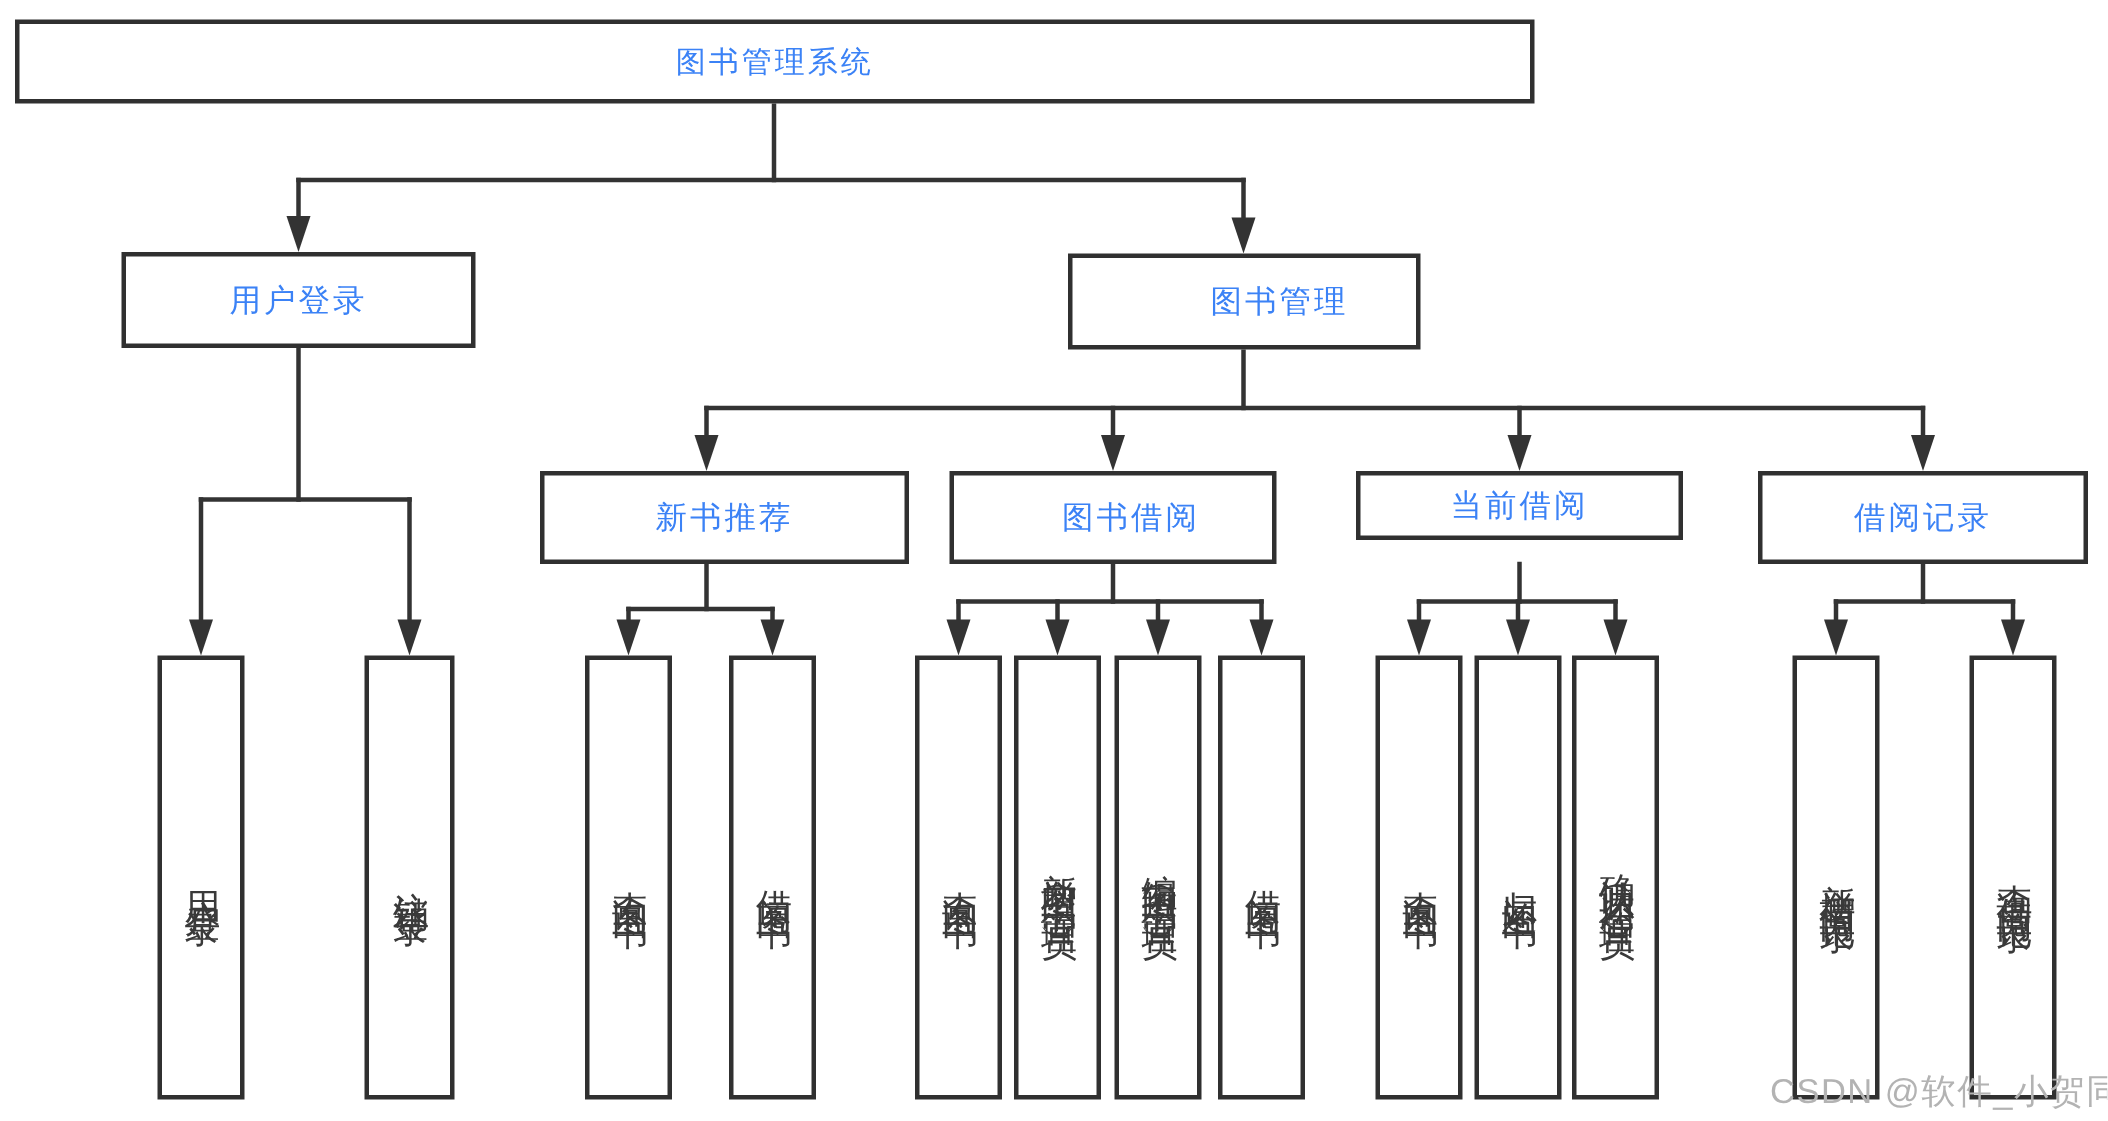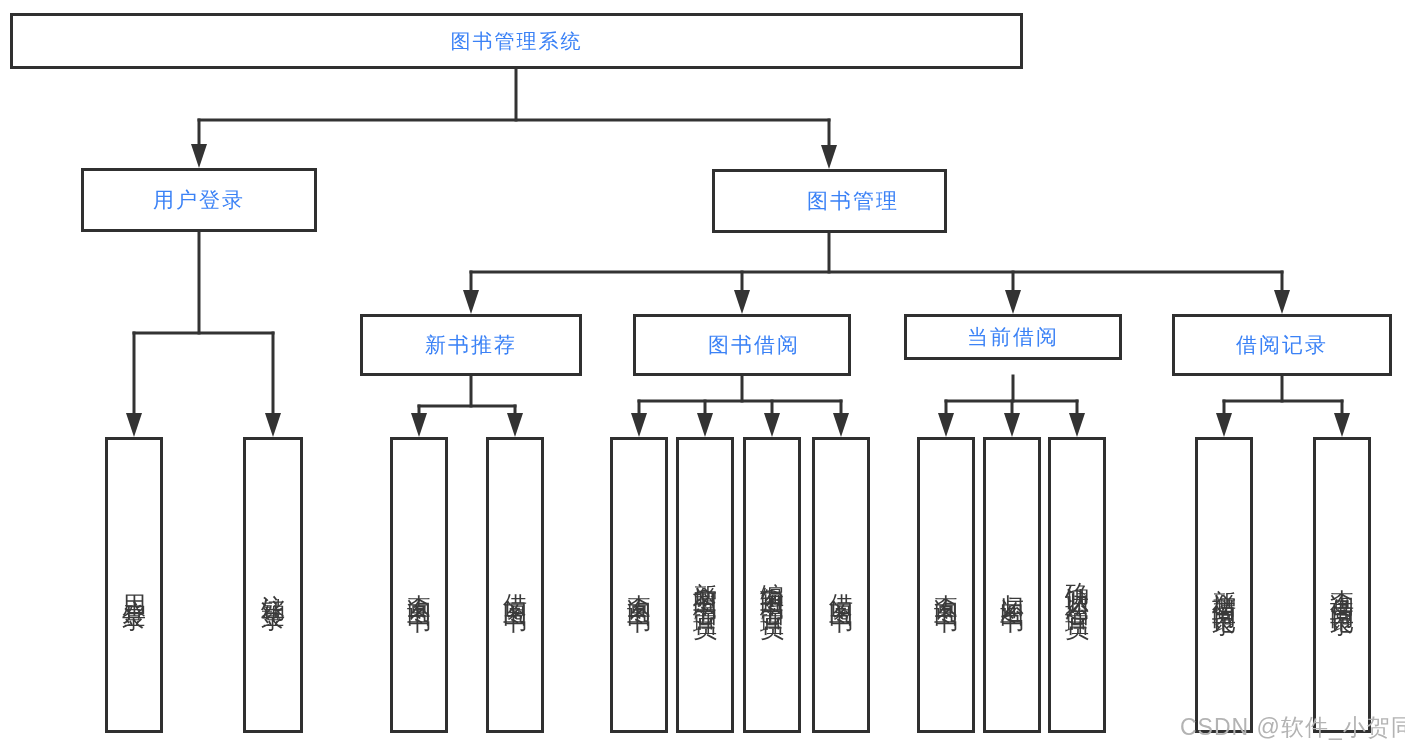--- a/index.html
+++ b/index.html
@@ -123,21 +123,21 @@
     <span>图书管理系统</span>
   </div>
 
   <div class="hnode" style="left:81px;top:168px;width:236px;height:64px;">
     <span>用户登录</span>
   </div>
   <div class="hnode" style="left:712px;top:169px;width:235px;height:64px;padding-left:47px;">
     <span>图书管理</span>
   </div>
 
-  <div class="hnode" style="left:360px;top:314px;width:222px;height:62px;">
+  <div class="hnode" style="left:360px;top:314px;width:246px;height:62px;">
     <span>新书推荐</span>
   </div>
   <div class="hnode" style="left:633px;top:314px;width:218px;height:62px;padding-left:24px;">
     <span>图书借阅</span>
   </div>
   <div class="hnode" style="left:904px;top:314px;width:218px;height:46px;">
     <span>当前借阅</span>
   </div>
   <div class="hnode" style="left:1172px;top:314px;width:220px;height:62px;">
     <span>借阅记录</span>

